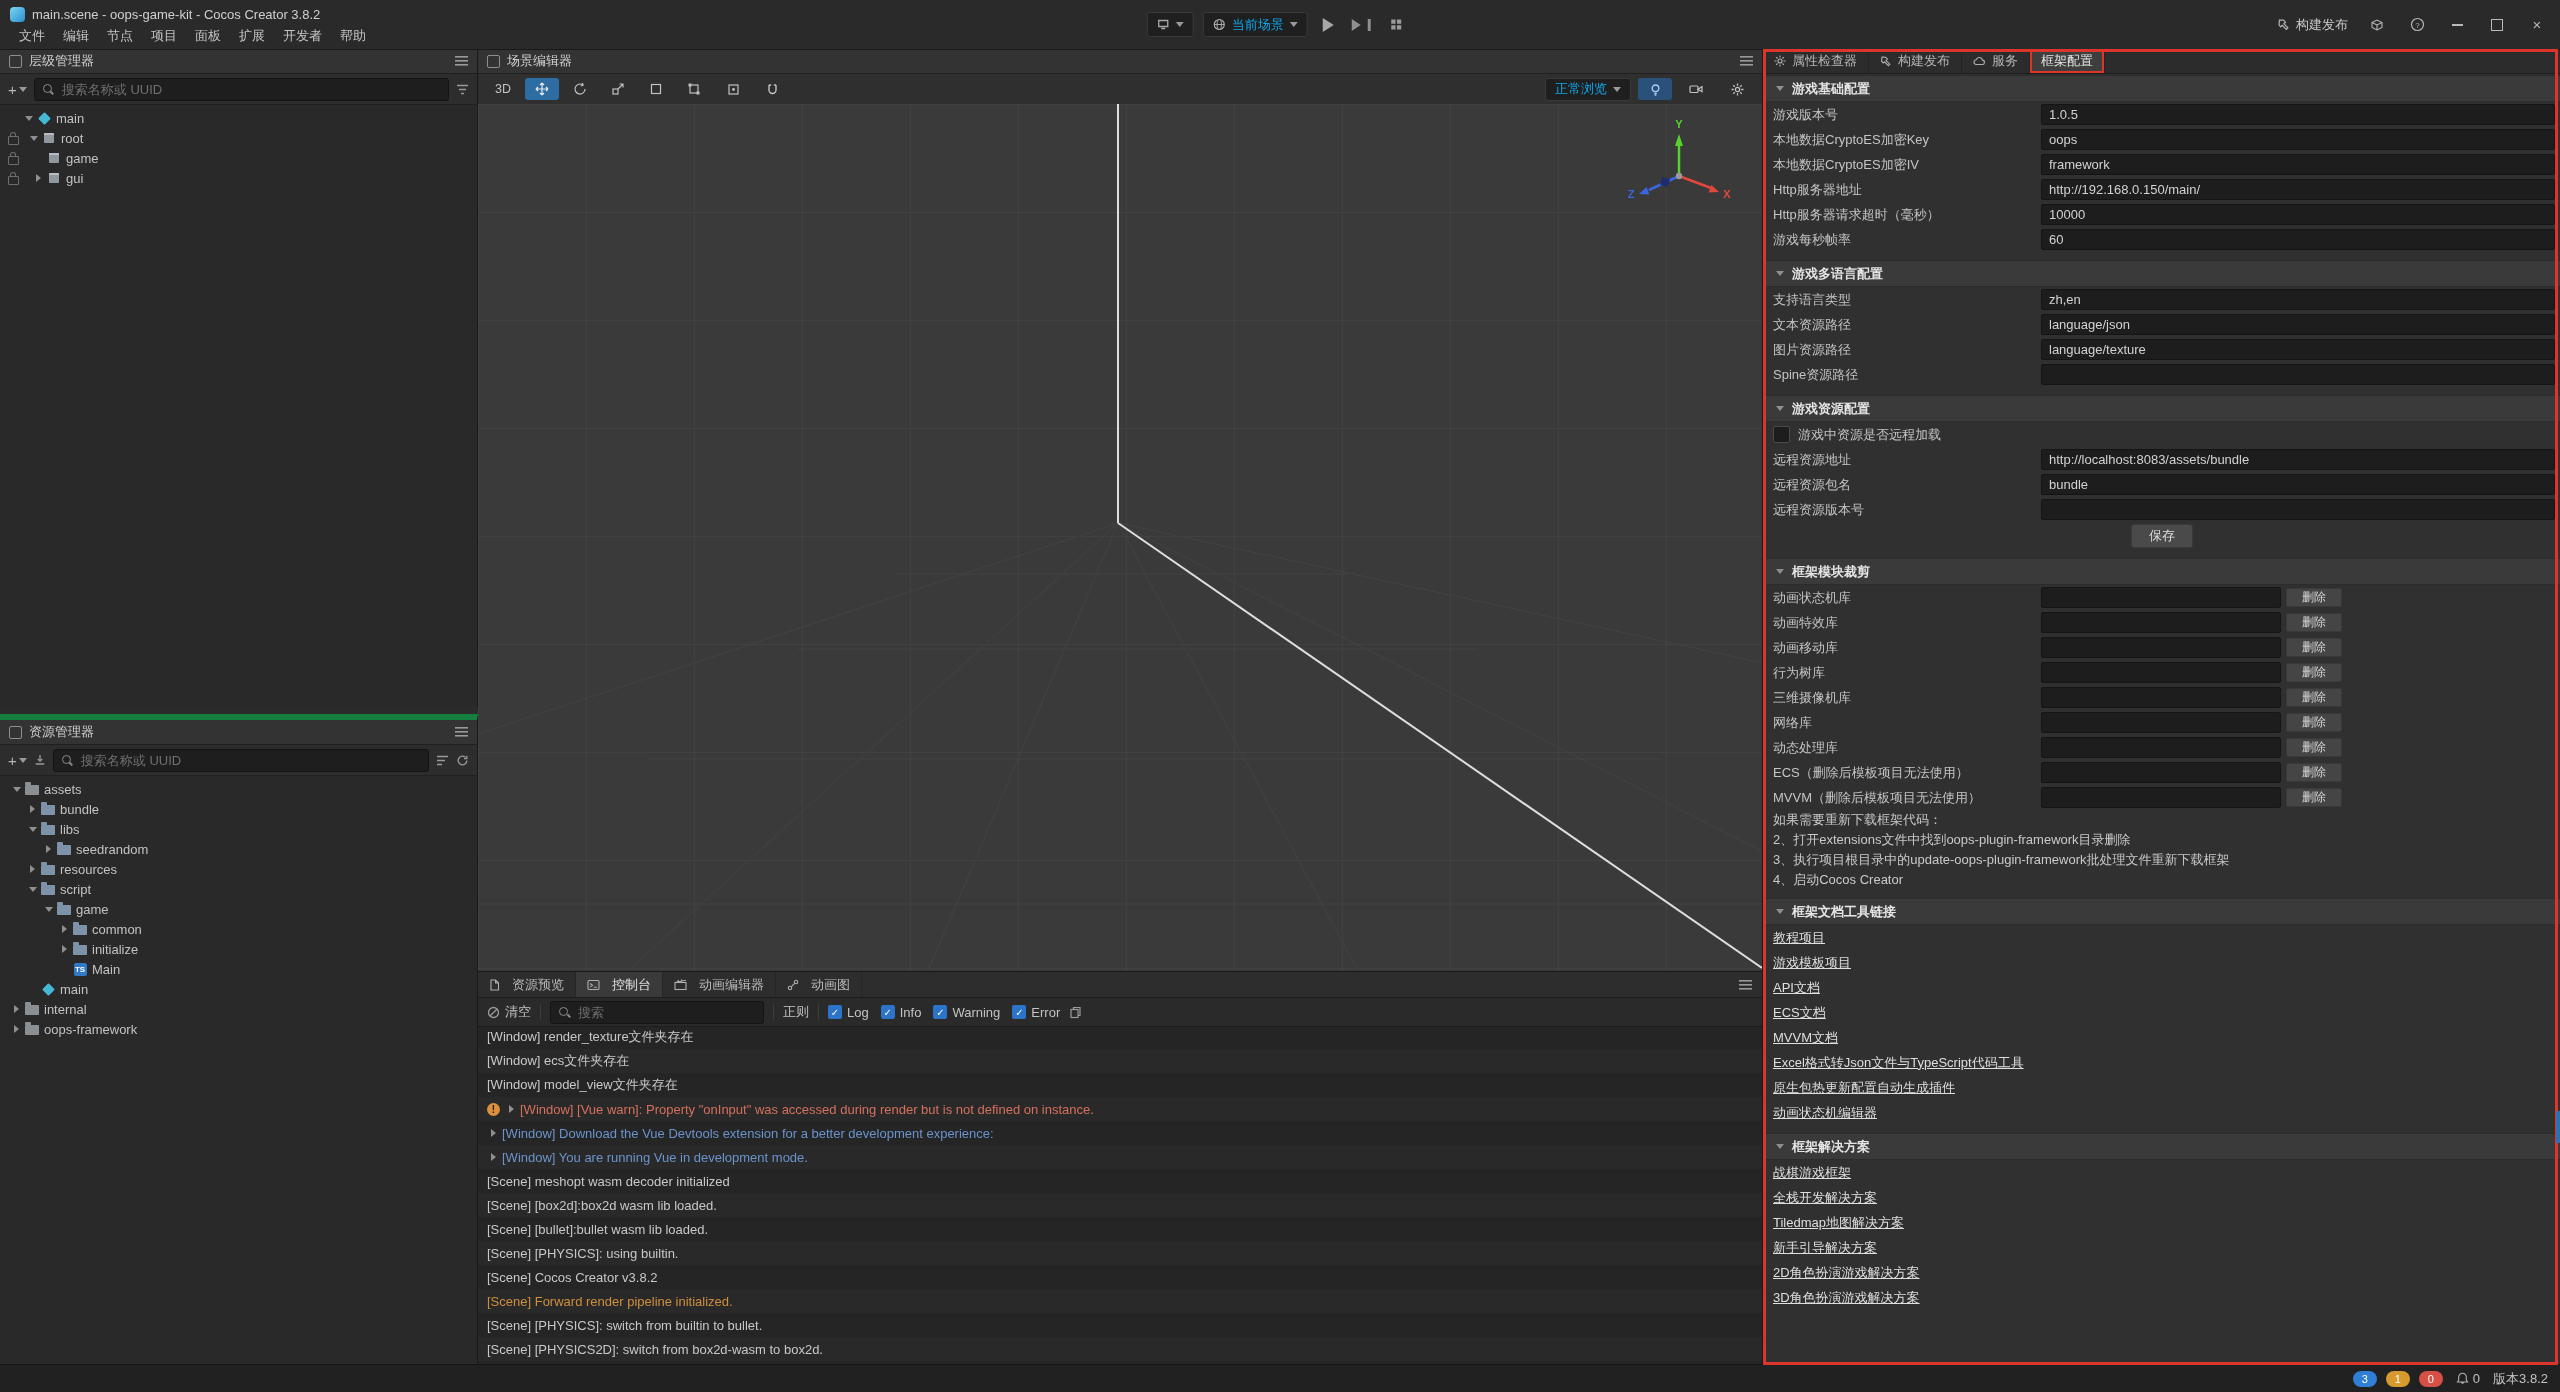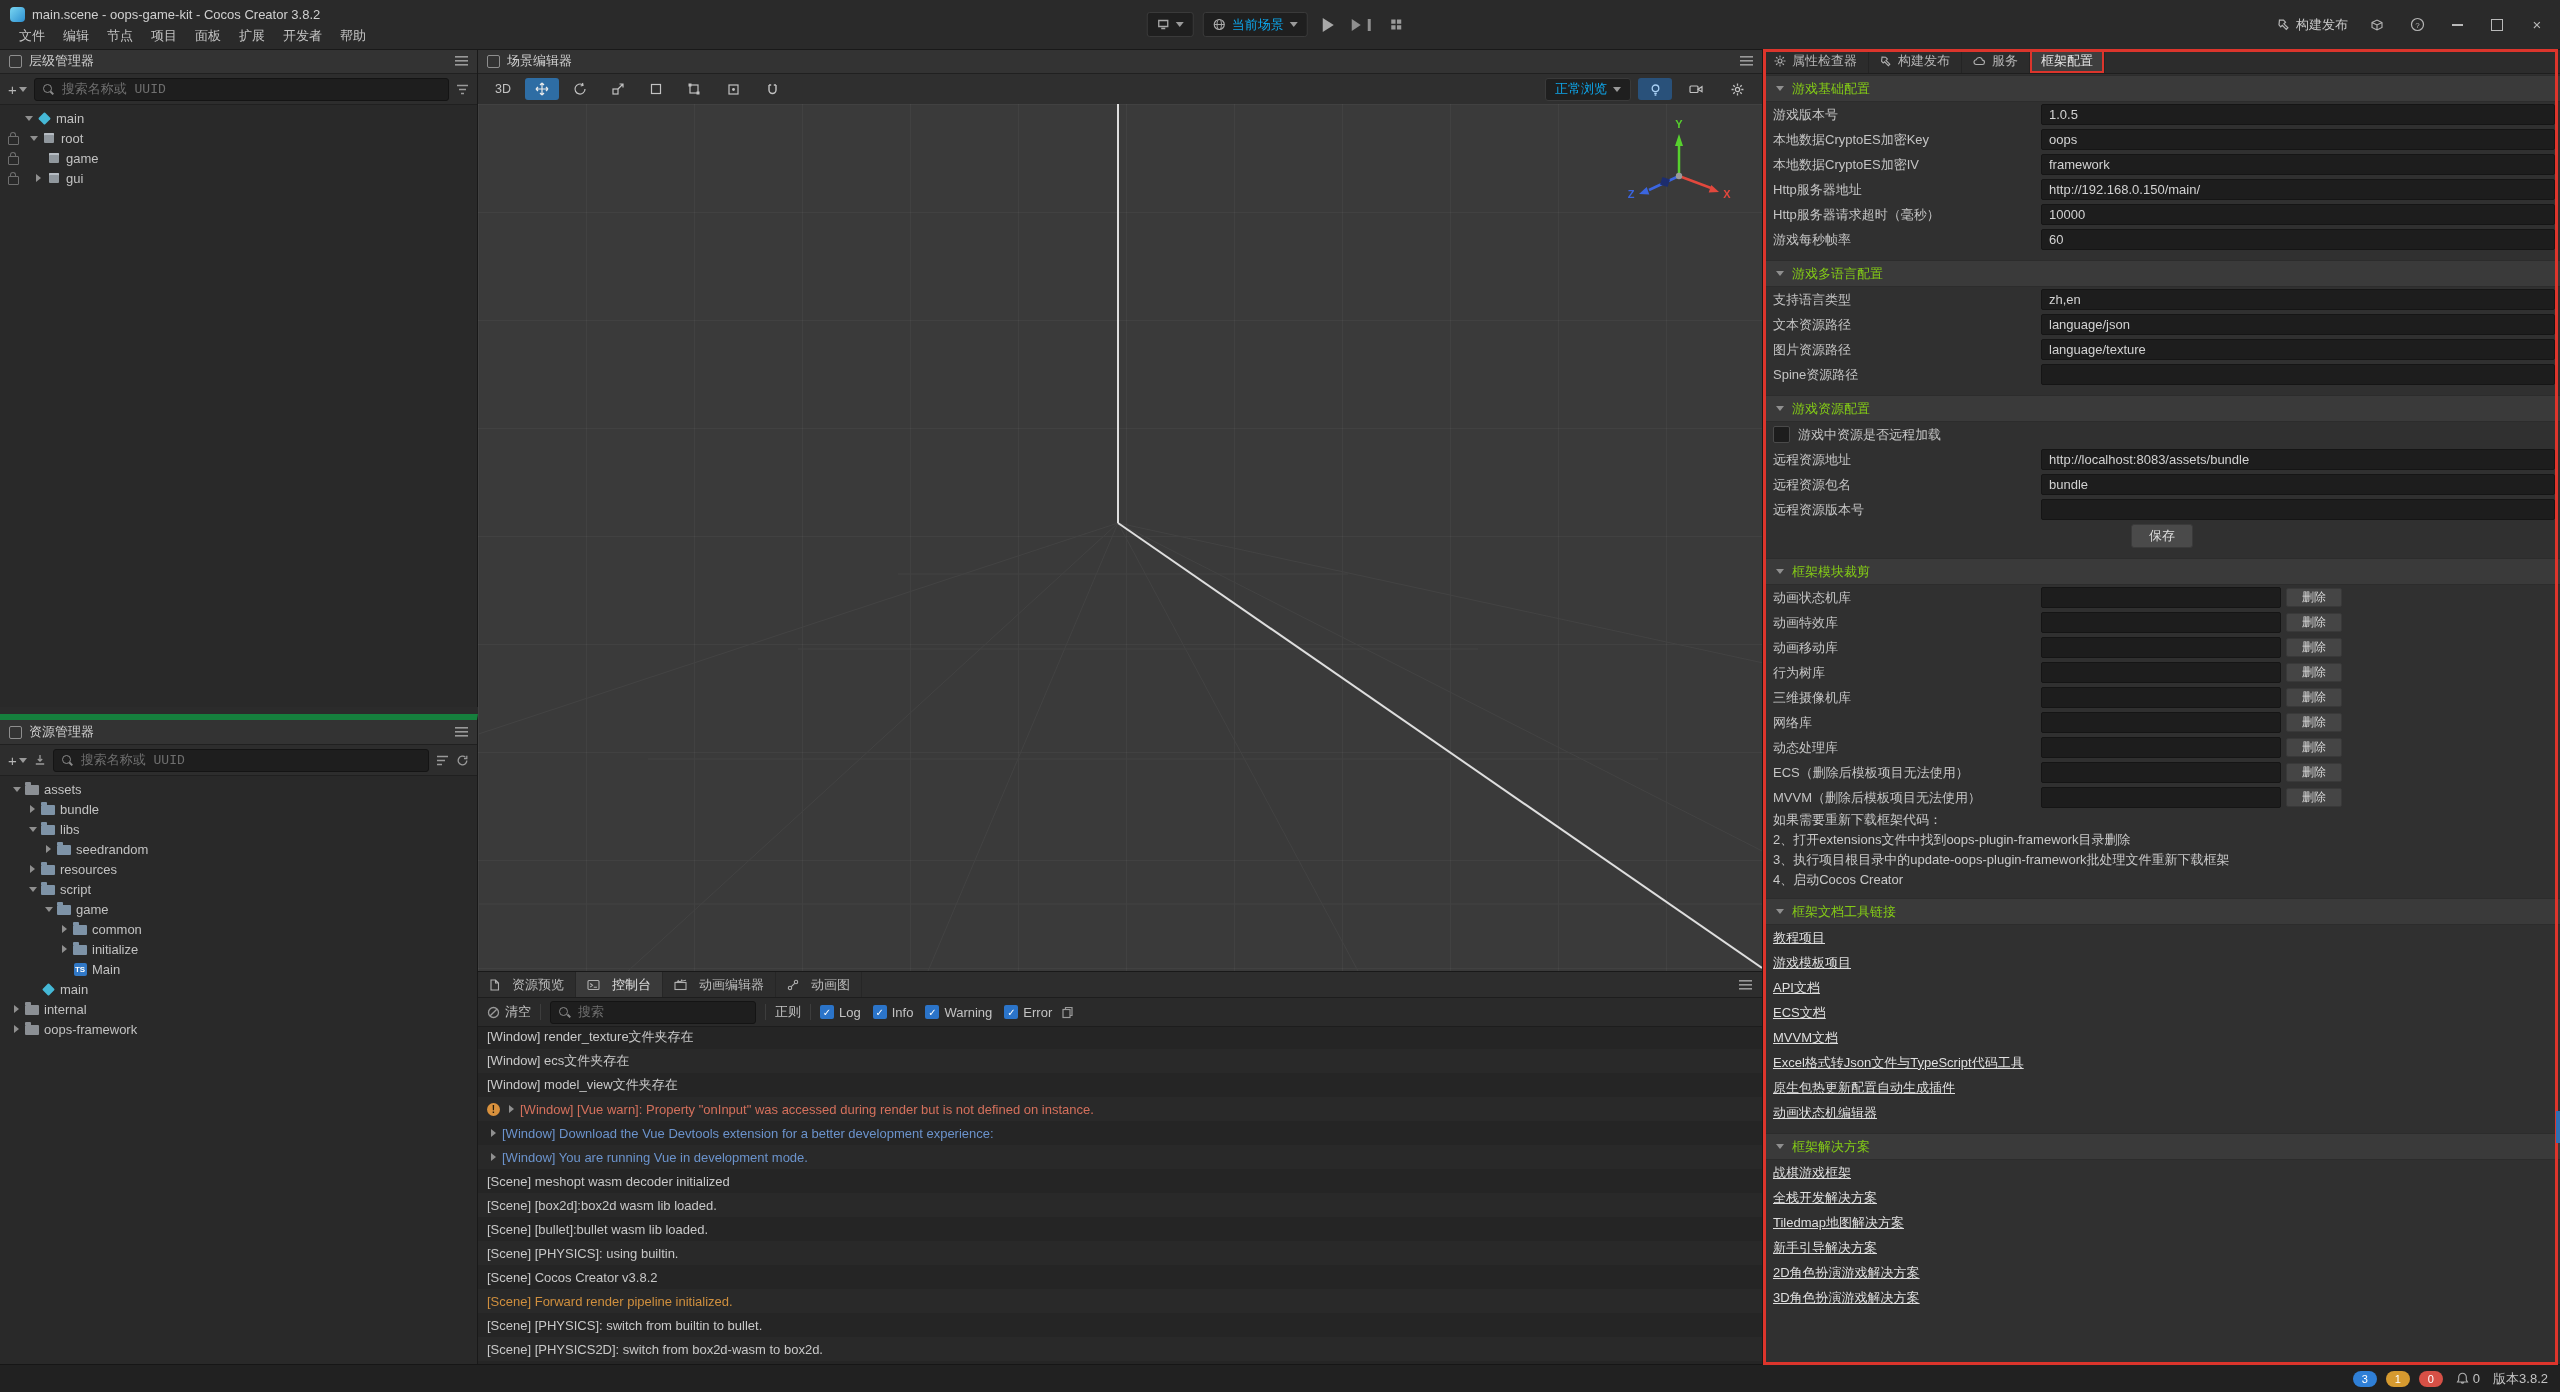--- a/index.html
+++ b/index.html
@@ -33,21 +33,21 @@
   .phead{height:24px;background:#333333;display:flex;align-items:center;gap:7px;padding:0 9px;font-size:13px;color:#d0d0d0;border-bottom:1px solid #202020}
   .phead .i-menu{margin-left:auto}
   .panel-glyph{width:11px;height:11px;border:1.5px solid #8e8e8e;border-radius:2px}
   .i-menu{width:13px;height:10px;background:
       linear-gradient(#9a9a9a,#9a9a9a) 0 0/13px 1.6px no-repeat,
       linear-gradient(#9a9a9a,#9a9a9a) 0 4px/13px 1.6px no-repeat,
       linear-gradient(#9a9a9a,#9a9a9a) 0 8px/13px 1.6px no-repeat}
   .ptools{height:30px;display:flex;align-items:center;gap:7px;padding:0 8px;background:#2d2d2d;border-bottom:1px solid #202020}
   .tool-sm{display:flex;align-items:center;gap:2px;color:#b5b5b5;font-size:15px}
   .search{flex:1;display:flex;align-items:center;gap:6px;background:#1e1e1e;border:1px solid #141414;border-radius:3px;height:21px;padding:0 7px}
-  .search input{flex:1;background:none;border:none;outline:none;color:#c9c9c9;font-size:13px;font-family:Liberation Mono, monospace;min-width:0}
+  .search input{flex:1;background:none;border:none;outline:none;color:#c9c9c9;font-size:13px;font-family:Liberation Sans, sans-serif;min-width:0}
   .search input::placeholder{color:#6f6f6f}
   .i-search{position:relative;width:12px;height:12px;flex:0 0 12px}
   .i-search::before{content:"";position:absolute;left:1px;top:1px;width:7px;height:7px;border:1.5px solid #8a8a8a;border-radius:50%}
   .i-search::after{content:"";position:absolute;left:8.5px;top:8.5px;width:4px;height:1.6px;background:#8a8a8a;transform:rotate(45deg)}
 
   
   .tree{padding:3px 0 0 4px}
   .tree-row{display:flex;align-items:center;height:20px;font-size:13px;color:#c2c2c2;white-space:nowrap}
   .lock-slot{width:18px;flex:0 0 18px;display:flex;justify-content:center}
   .pad8{width:6px;flex:0 0 6px}
@@ -105,21 +105,21 @@
   .warn-badge{width:13px;height:13px;flex:0 0 13px;border-radius:50%;background:#d9913d;color:#241b0c;font-size:10px;font-weight:bold;display:inline-flex;align-items:center;justify-content:center;margin-right:5px}
   .log-caret{margin-right:2px}
 
   
   .right{position:absolute;left:1762px;top:49px;width:798px;height:1316px;background:#303030;border-left:1px solid #191919}
   .itabs{height:24px;background:#2c2c2c;display:flex;align-items:stretch;border-bottom:1px solid #1e1e1e}
   .itab{display:flex;align-items:center;gap:6px;padding:0 11px;font-size:13px;color:#b5b5b5;border-right:1px solid #242424}
   .itab.active{background:#3e3e3e;color:#e5e5e5;box-shadow:inset 0 0 0 2px #dc352c}
   .ibody{position:absolute;left:0;right:0;top:24px;bottom:0;overflow:hidden;padding-top:2px}
   .isec{margin-bottom:8px}
-  .isec-h{height:25px;background:#3a3a3a;display:flex;align-items:center;gap:6px;padding:0 10px;font-size:13px;font-weight:normal;color:#84cc16;border-top:1px solid #2c2c2c;border-bottom:1px solid #2c2c2c}
+  .isec-h{height:25px;background:#3a3a3a;display:flex;align-items:center;gap:6px;padding:0 10px;font-size:13px;font-weight:bold;color:#e5e5e5;border-top:1px solid #2c2c2c;border-bottom:1px solid #2c2c2c}
   .irow{display:flex;align-items:center;height:25px;padding:0 6px 0 10px}
   .ilabel{flex:0 0 268px;width:268px;font-size:13px;color:#c4c4c4;white-space:nowrap;overflow:hidden}
   .iinput{flex:1;height:19px;background:#1d1d1d;border:1px solid #151515;border-radius:2px;color:#d2d2d2;font-size:13px;padding:0 7px;font-family:inherit;display:flex;align-items:center;outline:none;min-width:0}
   input.iinput{display:block;line-height:19px}
   .mod-strip{flex:0 0 224px}
   .del-btn{width:56px;height:19px;margin-left:5px;background:#454545;border:1px solid #393939;border-radius:2px;color:#d8d8d8;font-size:12px;display:flex;align-items:center;justify-content:center;font-family:inherit}
   .mod-spacer{flex:1}
   .cbx{width:15px;height:15px;flex:0 0 15px;background:#1d1d1d;border:1px solid #4a4a4a;border-radius:2px;margin-right:8px}
   .cbx-label{font-size:13px;color:#c4c4c4}
   .btnrow{height:28px;display:flex;align-items:center;justify-content:center}

